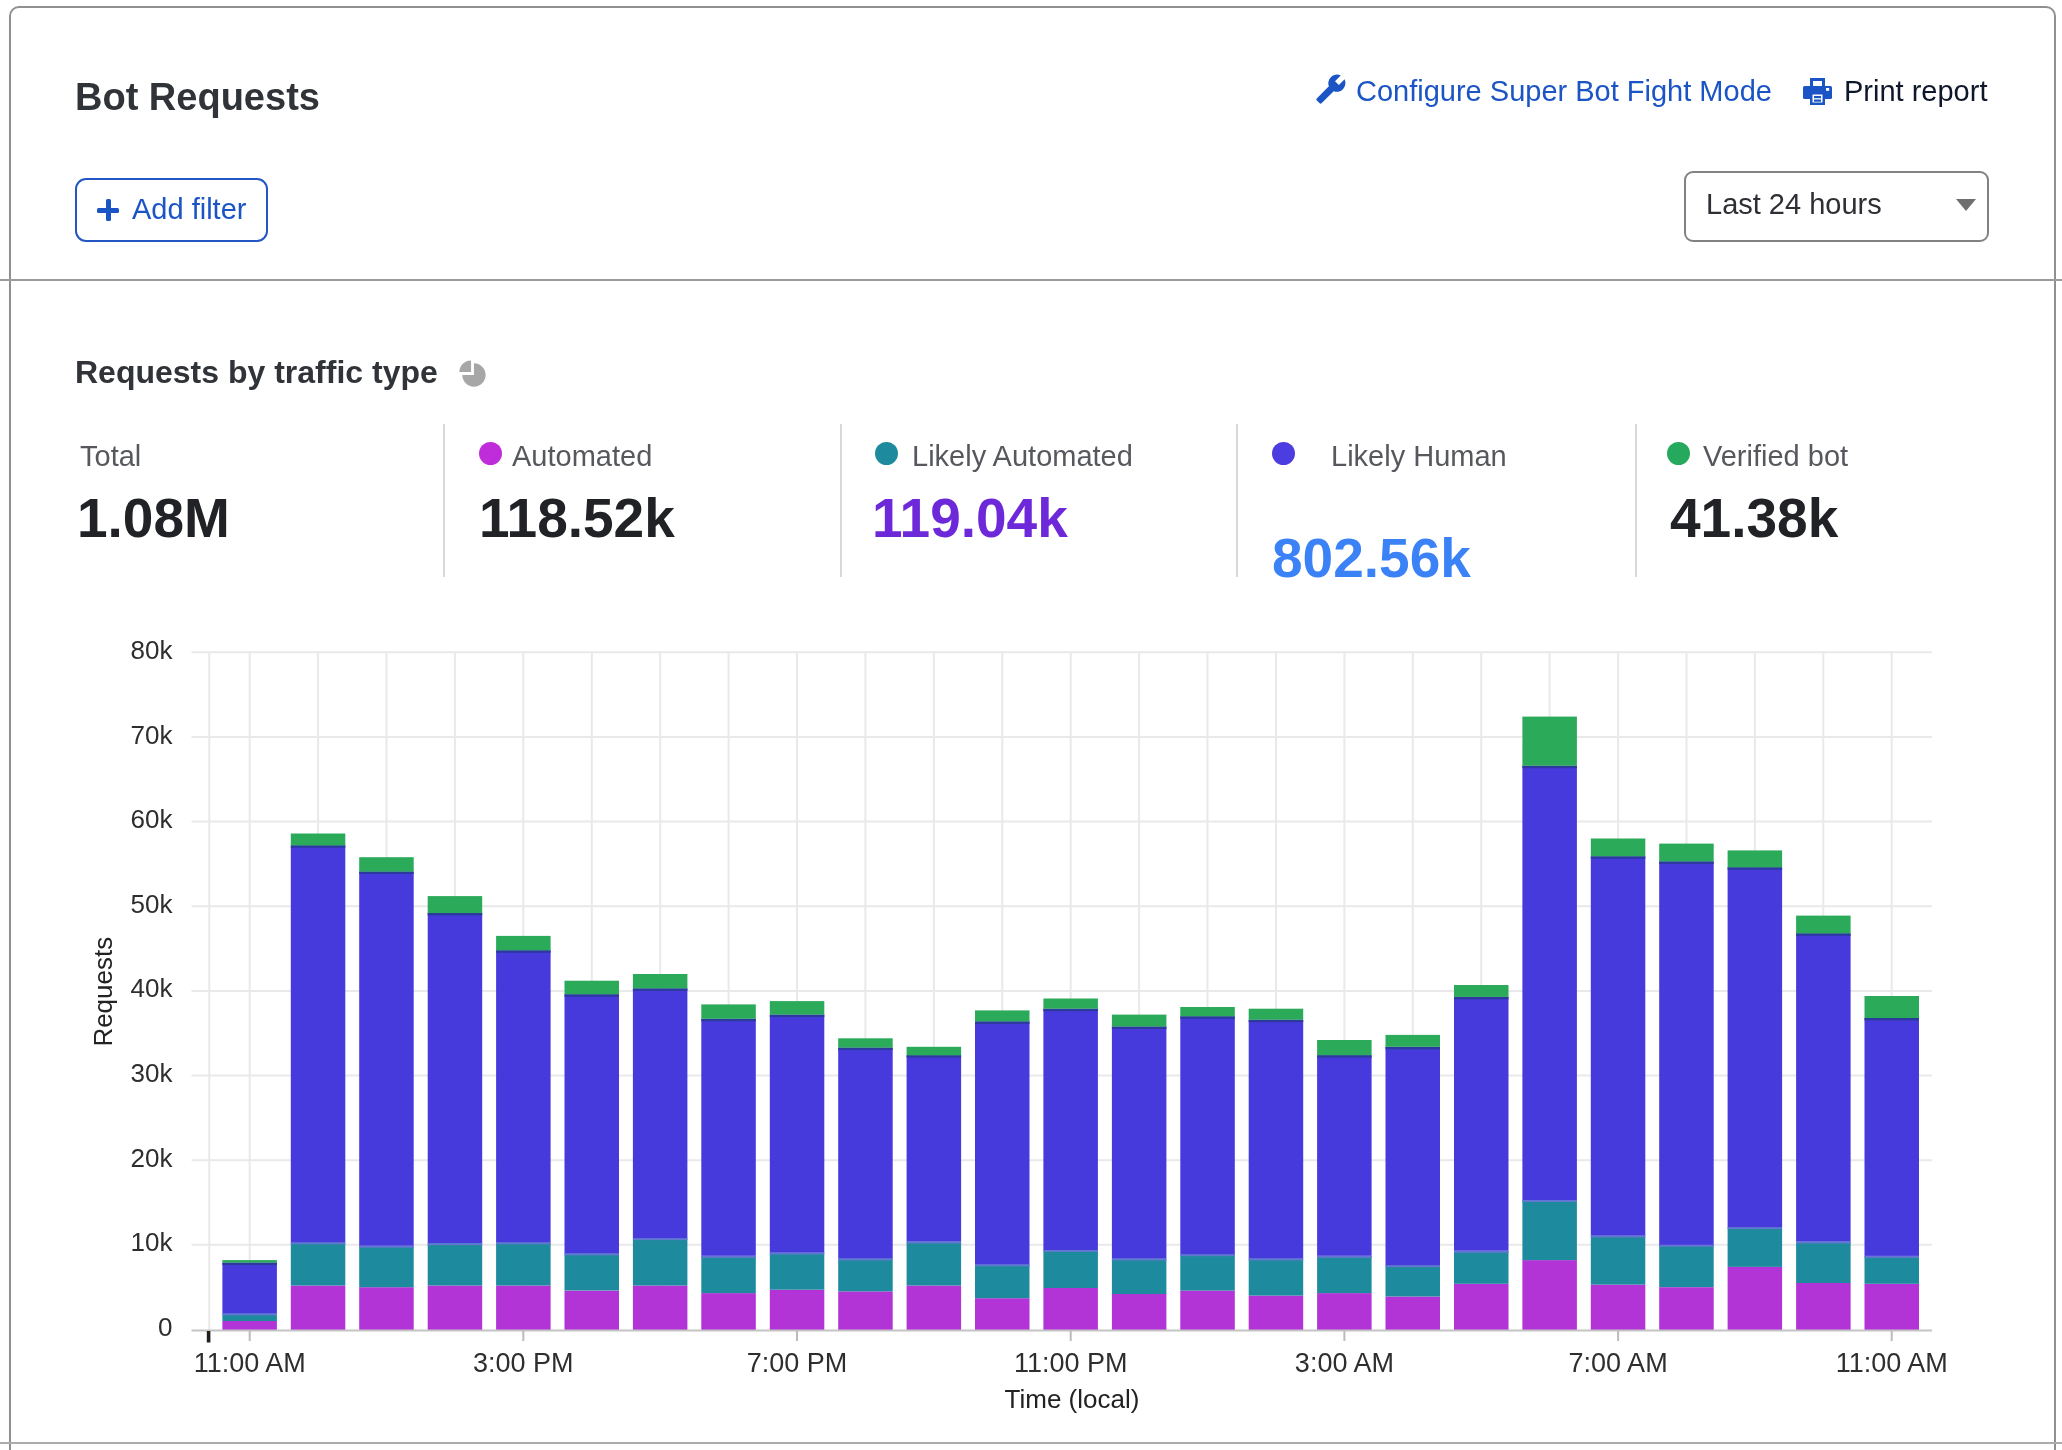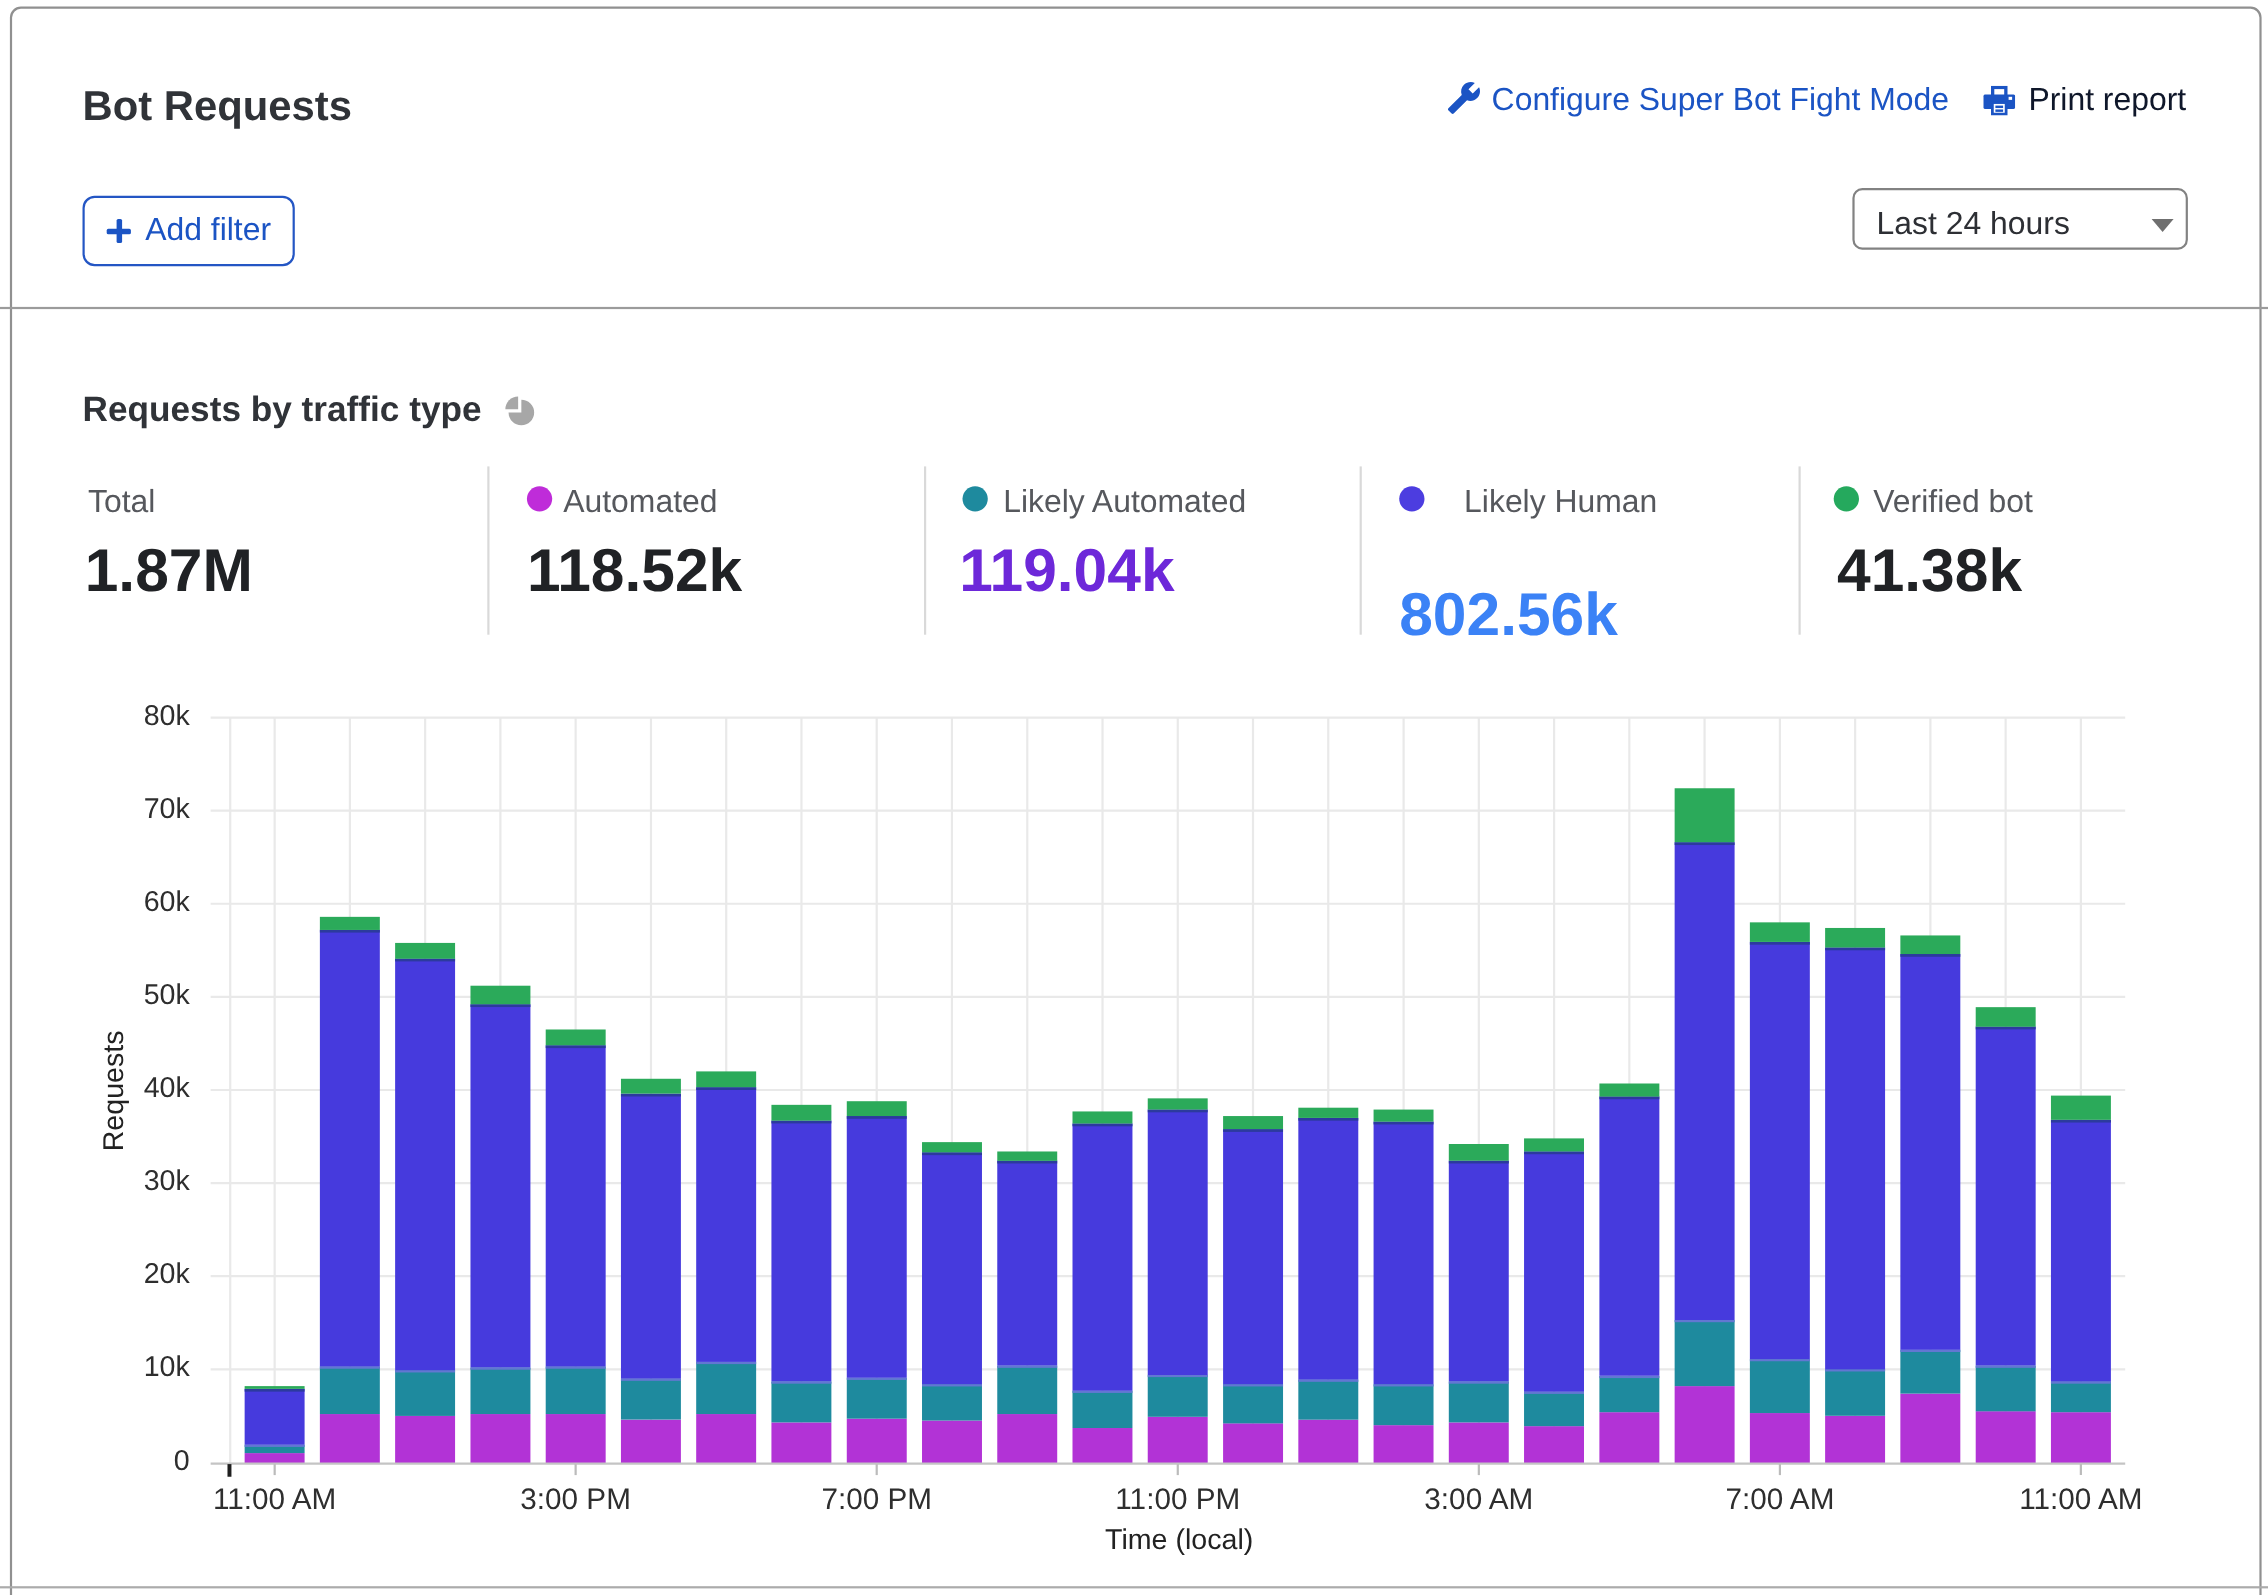--- a/index.html
+++ b/index.html
@@ -34,33 +34,33 @@
 <rect x="11" y="21.5" width="7" height="2.2" fill="#1b54c4"></rect>
 </svg>
 <div class="abs" style="left:1844px;top:75px;font-size:29px;color:#0f172a;">Print report</div>
 
 <div class="abs" style="left:75px;top:178px;width:193px;height:64px;border:2px solid #2456c4;border-radius:11px;color:#1b54c4;font-size:29px;padding-left:41px;">
   <span class="abs" style="left:20px;top:27.5px;width:22px;height:5px;background:#1b54c4;border-radius:1.5px;"></span>
   <span class="abs" style="left:28.5px;top:19px;width:5px;height:22px;background:#1b54c4;border-radius:1.5px;"></span>
   <span class="abs" style="left:55px;top:13px;">Add filter</span>
 </div>
 
-<div class="abs" style="left:1684px;top:171px;width:305px;height:56px;border:2px solid #828282;border-radius:9px;">
+<div class="abs" style="left:1684px;top:171px;width:305px;height:71px;border:2px solid #828282;border-radius:9px;">
   <span class="abs" style="left:20px;top:15px;font-size:29px;color:#2d2f34;">Last 24 hours</span>
   <span class="abs" style="left:270px;top:26px;width:0;height:0;border-left:10px solid transparent;border-right:10px solid transparent;border-top:12.5px solid #6f6f6f;"></span>
 </div>
 
 <div class="abs" style="left:75px;top:354px;font-size:32px;font-weight:bold;color:#303338;">Requests by traffic type</div>
 <svg width="33" height="33" viewBox="0 0 34 34" style="position:absolute;left:456px;top:358px;">
 <path d="M 18.5 5.5 A 12 12 0 1 1 6.5 17.5 L 18.5 17.5 Z" fill="#a7a7a7"></path>
 <path d="M 15.5 14.5 L 3.5 14.5 A 12 12 0 0 1 15.5 2.5 Z" fill="#a7a7a7"></path>
 </svg>
 
 <div class="abs" style="left:80px;top:440px;font-size:29px;color:#56585d;">Total</div>
-<div class="abs" style="left:77px;top:486px;font-size:55px;font-weight:bold;color:#202225;">1.87M</div>
+<div class="abs" style="left:77px;top:486px;font-size:55px;font-weight:bold;color:#202225;">1.08M</div>
 
 <div class="abs" style="left:479px;top:442px;width:23px;height:23px;border-radius:50%;background:#bf2cd9;"></div>
 <div class="abs" style="left:512px;top:440px;font-size:29px;color:#56585d;">Automated</div>
 <div class="abs" style="left:479px;top:486px;font-size:55px;font-weight:bold;color:#202225;">118.52k</div>
 
 <div class="abs" style="left:875px;top:442px;width:23px;height:23px;border-radius:50%;background:#1e8a9e;"></div>
 <div class="abs" style="left:912px;top:440px;font-size:29px;color:#56585d;">Likely Automated</div>
 <div class="abs" style="left:872px;top:486px;font-size:55px;font-weight:bold;color:#6d28d9;">119.04k</div>
 
 <div class="abs" style="left:1272px;top:442px;width:23px;height:23px;border-radius:50%;background:#4c3de0;"></div>

